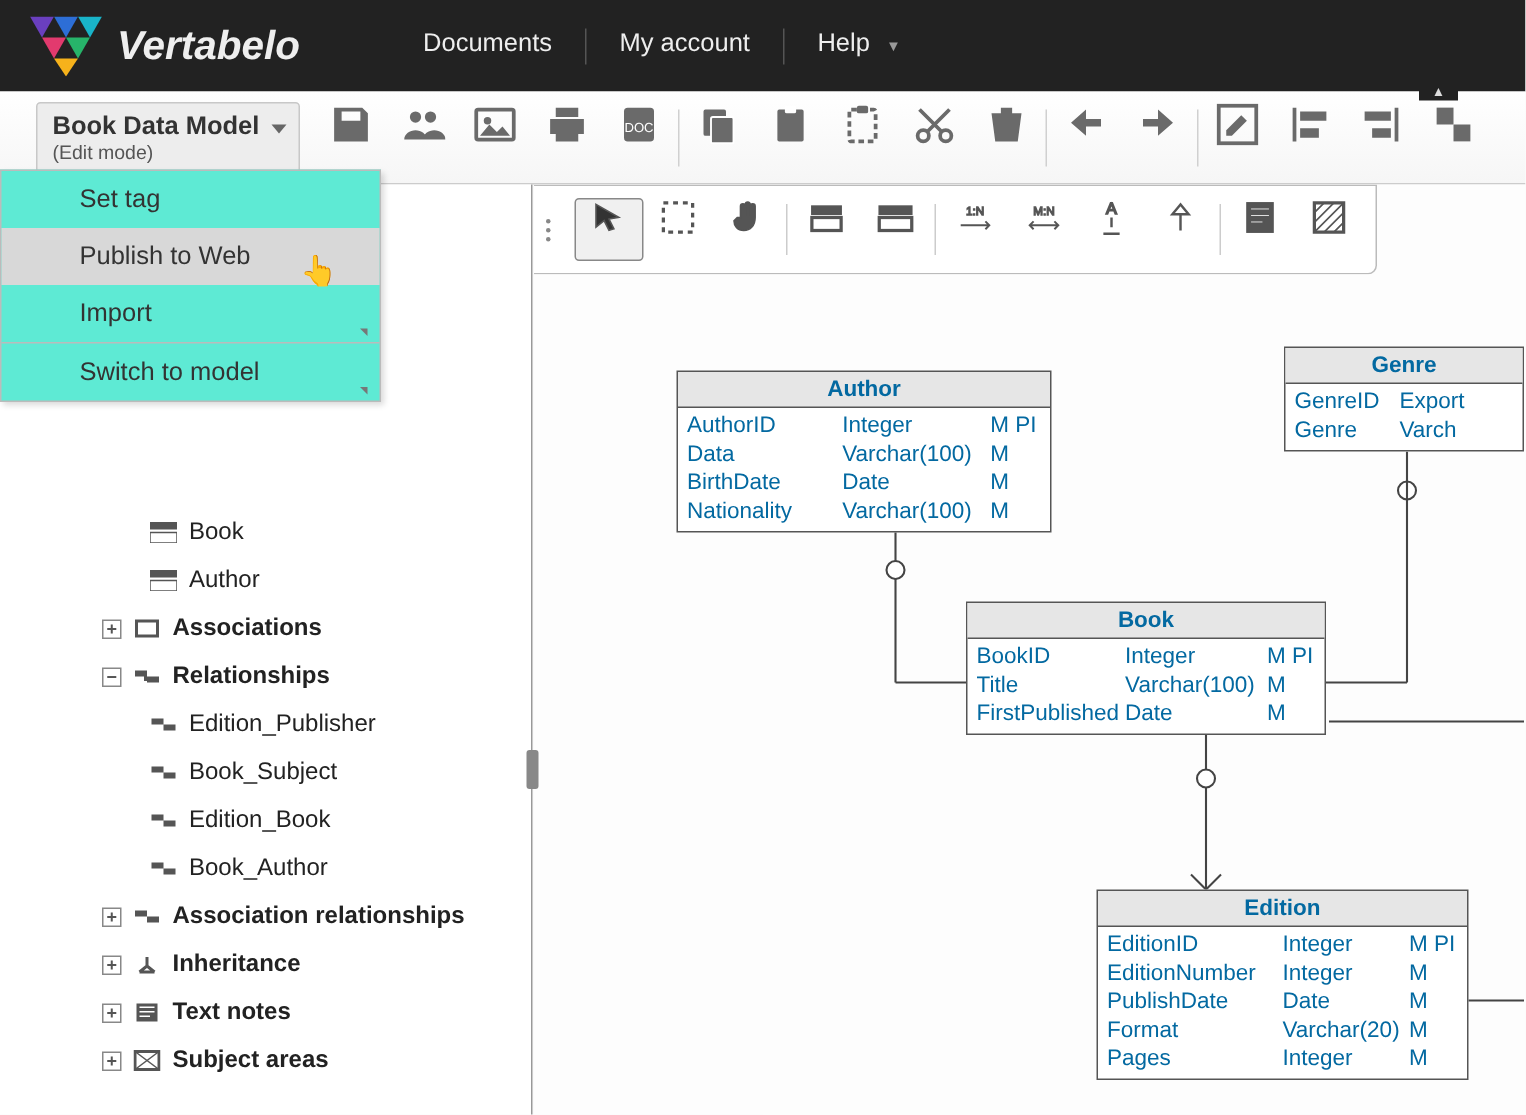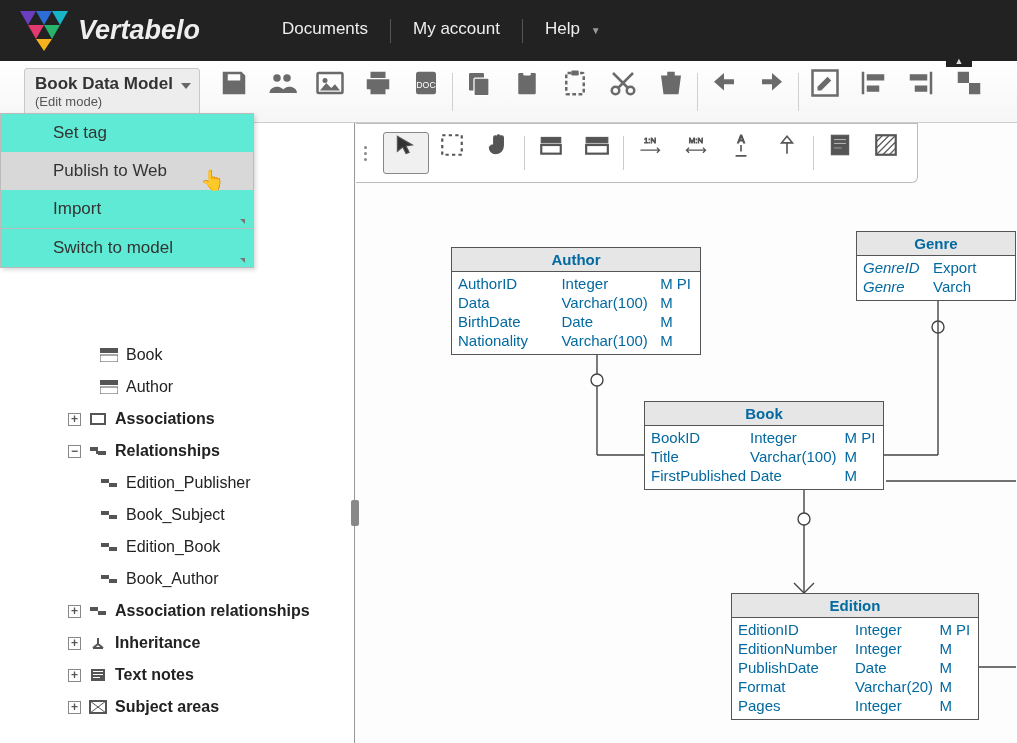--- a/index.html
+++ b/index.html
@@ -58,21 +58,21 @@
   .ctsep{ width:1px; height:34px; background:#ccc; margin:0 3px;}
 
   
   .entity{ position:absolute; border:1px solid #555; background:#fff; font-size:15px; color:#0369a1;}
   .entity-title{ background:#e6e6e6; border-bottom:1px solid #555; text-align:center; font-weight:bold; padding:3px 0;}
   .entity-body{ padding:2px 6px 4px 6px;}
   .entity-row{ display:flex; justify-content:flex-start; gap:0; line-height:19px;}
   .ecol1{ width:110px;}
   .ecol2{ width:105px;}
   .ecol3{ width:36px;}
-  .entity.genre .ecol1{width:70px;font-style:italic;} .entity.genre .ecol2{width:60px;}
+  .entity.genre .ecol1{width:70px;} .entity.genre .ecol2{width:60px;}
   .entity.edition .ecol1{width:122px;} .entity.edition .ecol2{width:88px;} .entity.edition .ecol3{width:34px;}
 
   
   .lines{ position:absolute; inset:0; pointer-events:none;}
   .lines line, .lines circle, .lines path{ stroke:#444; fill:none; stroke-width:1.4;}
   .lines .ring{ fill:#fff;}
 </style>
 </head>
 <body>
 

